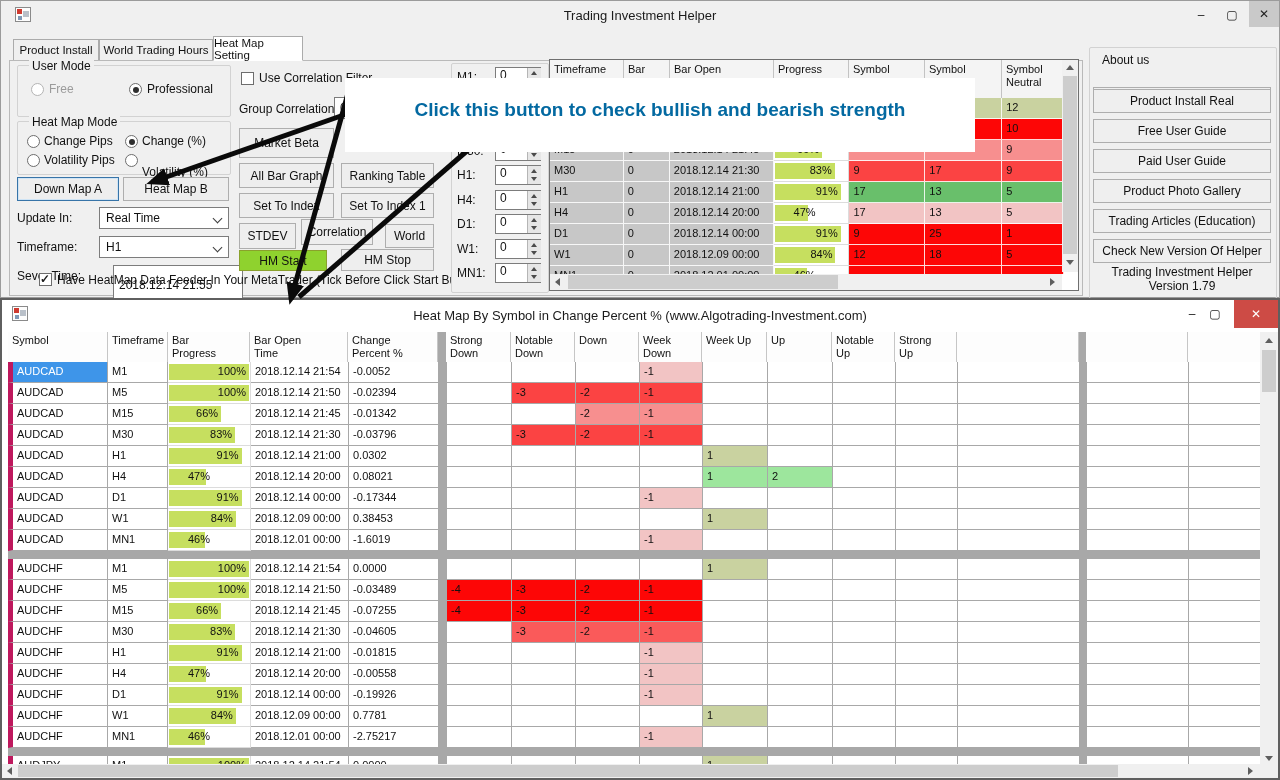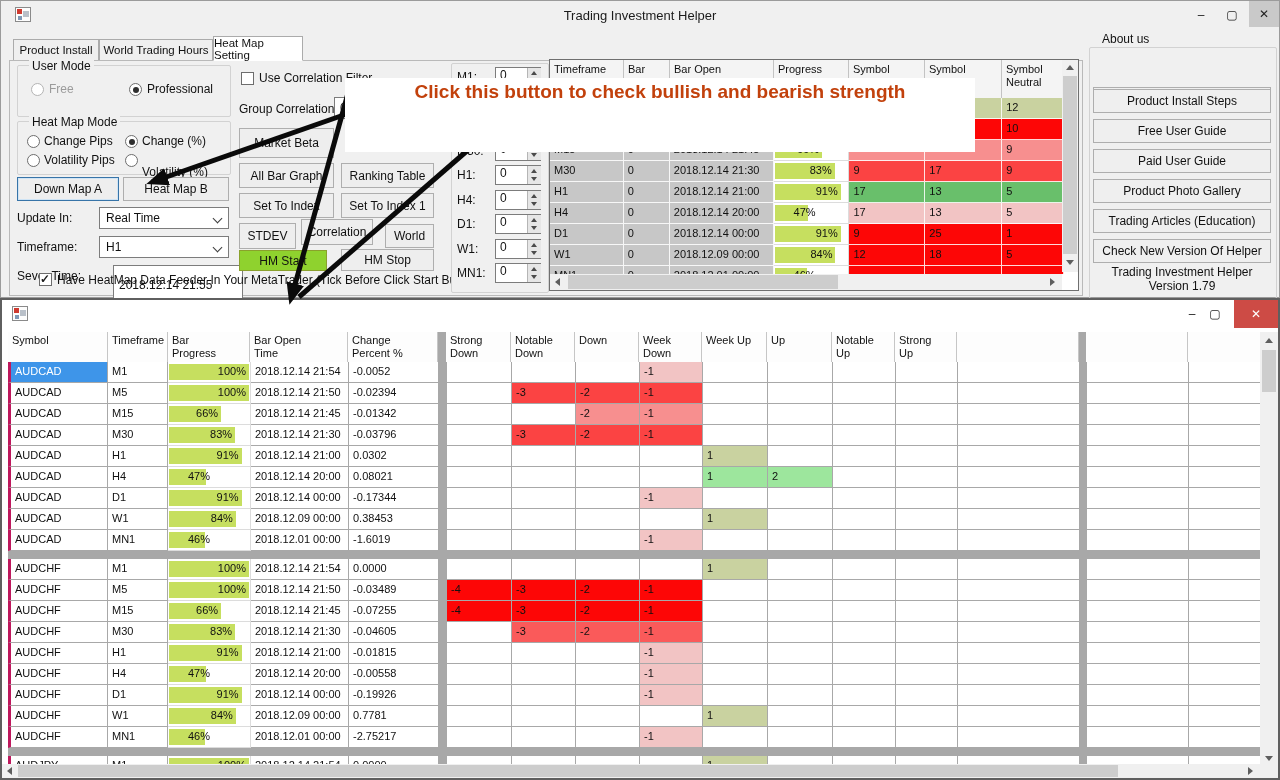--- a/index.html
+++ b/index.html
@@ -67,27 +67,27 @@
   .sa-dn{width:0;height:0;border-left:4px solid transparent;border-right:4px solid transparent;border-top:5px solid #5e5e5e}
   .sa-l{width:0;height:0;border-top:4px solid transparent;border-bottom:4px solid transparent;border-right:5px solid #5e5e5e}
   .sa-r{width:0;height:0;border-top:4px solid transparent;border-bottom:4px solid transparent;border-left:5px solid #5e5e5e}
   
   #bt-header{position:absolute;left:6px;top:32px;display:flex;height:30px;background:#fdfdfd;border-bottom:1px solid #8f8f8f}
   #bt-header .hc{box-sizing:border-box;border-right:1px solid #c6c6c6;font-size:11px;padding:2px 4px;line-height:13px}
   #bt-rows{position:absolute;left:6px;top:62px;width:1256px;height:418px;overflow:hidden}
   .brow{display:flex;height:21px}
   .brow .c{box-sizing:border-box;border-right:1px solid #a8a8a8;border-bottom:1px solid #a8a8a8;
            font-size:11px;padding:3px 4px;white-space:nowrap;overflow:hidden;background:#fff}
-  .brow .c.first{border-left:3px solid #be185d}
+  .brow .c.first{border-left:5px solid #be185d}
   .brow .c.sel{background:var(--sel);color:#fff}
   .thickcol{background:#a8a8a8}
   .brow-sep{height:8px;background:#a8a8a8;width:1254px}
   
   #annotation-box{left:345px;top:78px;width:630px;height:74px;background:#fff;z-index:31;text-align:center}
-  #annotation-box .l1{margin-top:3px;font-size:19px;font-weight:bold;color:#c2410c}
+  #annotation-box .l1{margin-top:21px;font-size:19px;font-weight:bold;color:#0369a1}
   #annotation-box .l2{margin-top:3px;font-size:19px;font-weight:bold;color:#0c0c0c}
   #arrows{left:0;top:0;width:1280px;height:780px;z-index:30;pointer-events:none}
   
   .about-btn{position:absolute;left:1092px;width:178px;height:24px;background:#efefef;border:1px solid #aeaeae;
              box-sizing:border-box;display:flex;align-items:center;justify-content:center;font-size:12px}
   .verline{position:absolute;left:1092px;width:178px;text-align:center;font-size:12px}
 </style>
 </head>
 <body style="--pbar: #c6df5f; --hmstart: #8fd22e; --sel: #3e95e9; --grayc: #c7c7c7; --closered: #cd4b45;">
 
@@ -388,40 +388,41 @@
           <div class="sa-l"></div>
         </div>
       <div class="sb-thumb" style="left:18px;top:1px;width:270px;height:14px"></div>
       <div class="sb-arrow" style="left:500px;top:4px">
           <div class="sa-r"></div>
         </div>
     </div>
   </div>
 
   <div class="abs gb" style="left:1088px;top:46px;width:186px;height:250px"></div>
-  <div class="gb-label" style="left:1098px;top:31px">About us</div>
+  <div class="gb-label" style="left:1098px;top:52px">About us</div>
   <div id="about-buttons">
       <div class="about-btn" style="top: 58px; margin-top: 28px;">Algotrading-Investment.com</div>
-      <div class="about-btn" style="top: 88px;">Product Install Steps</div>
+      <div class="about-btn" style="top: 88px;">Product Install Real</div>
       <div class="about-btn" style="top: 118px;">Free User Guide</div>
       <div class="about-btn" style="top: 148px;">Paid User Guide</div>
       <div class="about-btn" style="top: 178px;">Product Photo Gallery</div>
       <div class="about-btn" style="top: 208px;">Trading Articles (Education)</div>
       <div class="about-btn" style="top: 238px;">Check New Version Of Helper</div>
     </div>
   <div class="verline" style="top:264px">Trading Investment Helper</div>
   <div class="verline" style="top:278px">Version 1.79</div>
 </div>
 
 <div id="bottom-window" class="abs">
   <div class="formicon" style="left:10px;top:6px">
     <div class="fi-r"></div>
       <div class="fi-g"></div>
       <div class="fi-b"></div>
   </div>
+  <div class="abs titlebar-title" style="left:0;right:0;top:8px;text-align:center">Heat Map By Symbol in Change Percent % (www.Algotrading-Investment.com)</div>
   <div class="abs winbtn" style="left:1175px;top:3px">–</div>
   <div class="abs winbtn" style="left:1198px;top:3px">▢</div>
   <div class="abs winbtn close-red" style="left:1232px;top:0">✕</div>
 
   <div id="bt-header">
       <div class="hc" style="width: 100px;">
         <div>Symbol</div>
       </div>
       <div class="hc" style="width: 60px;">
         <div>Timeframe</div>

